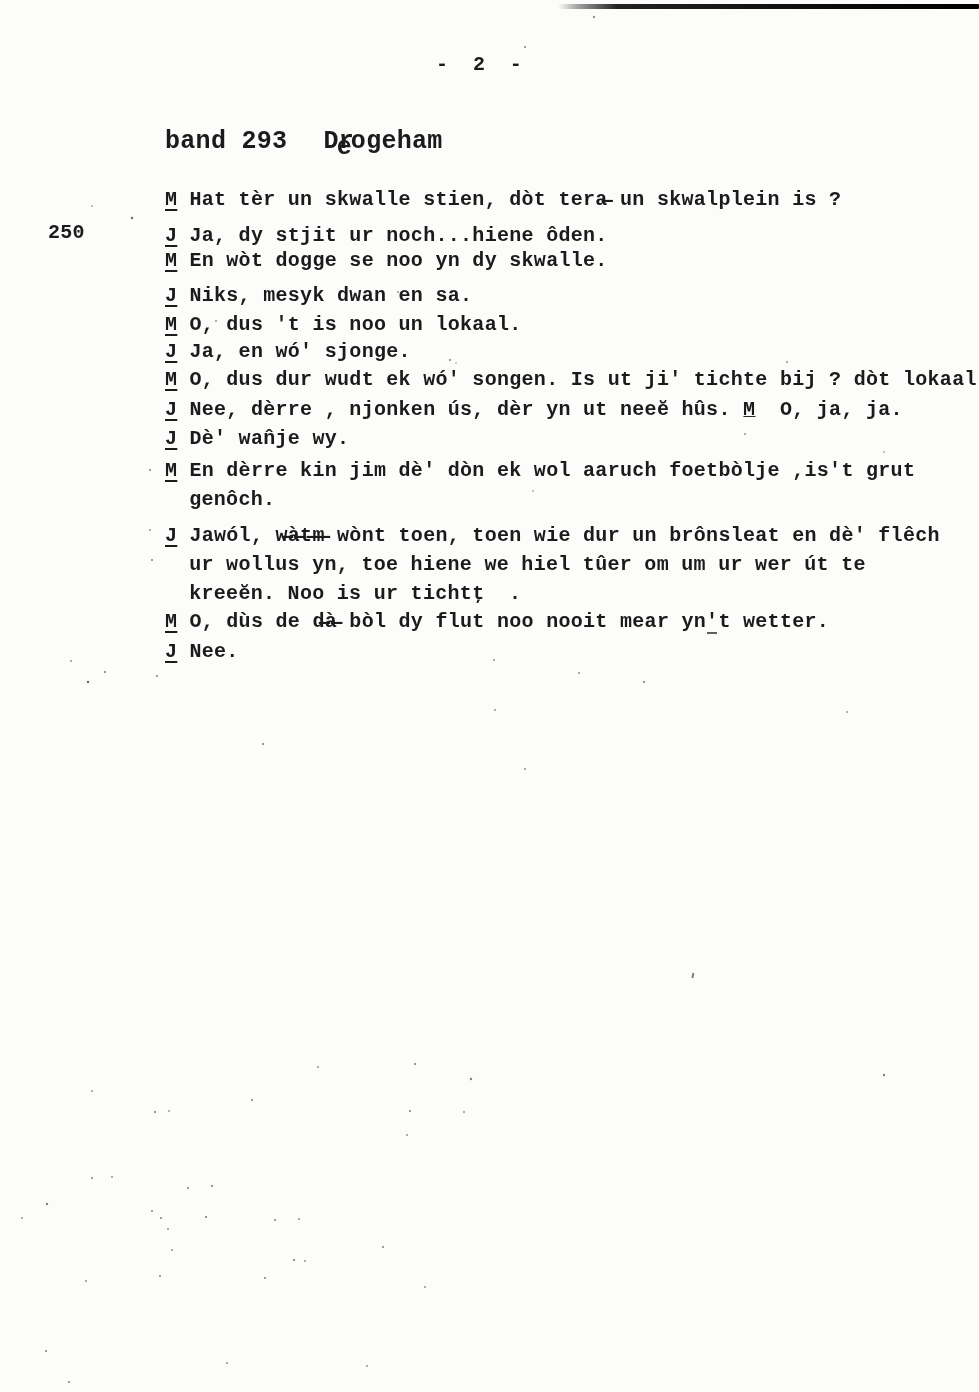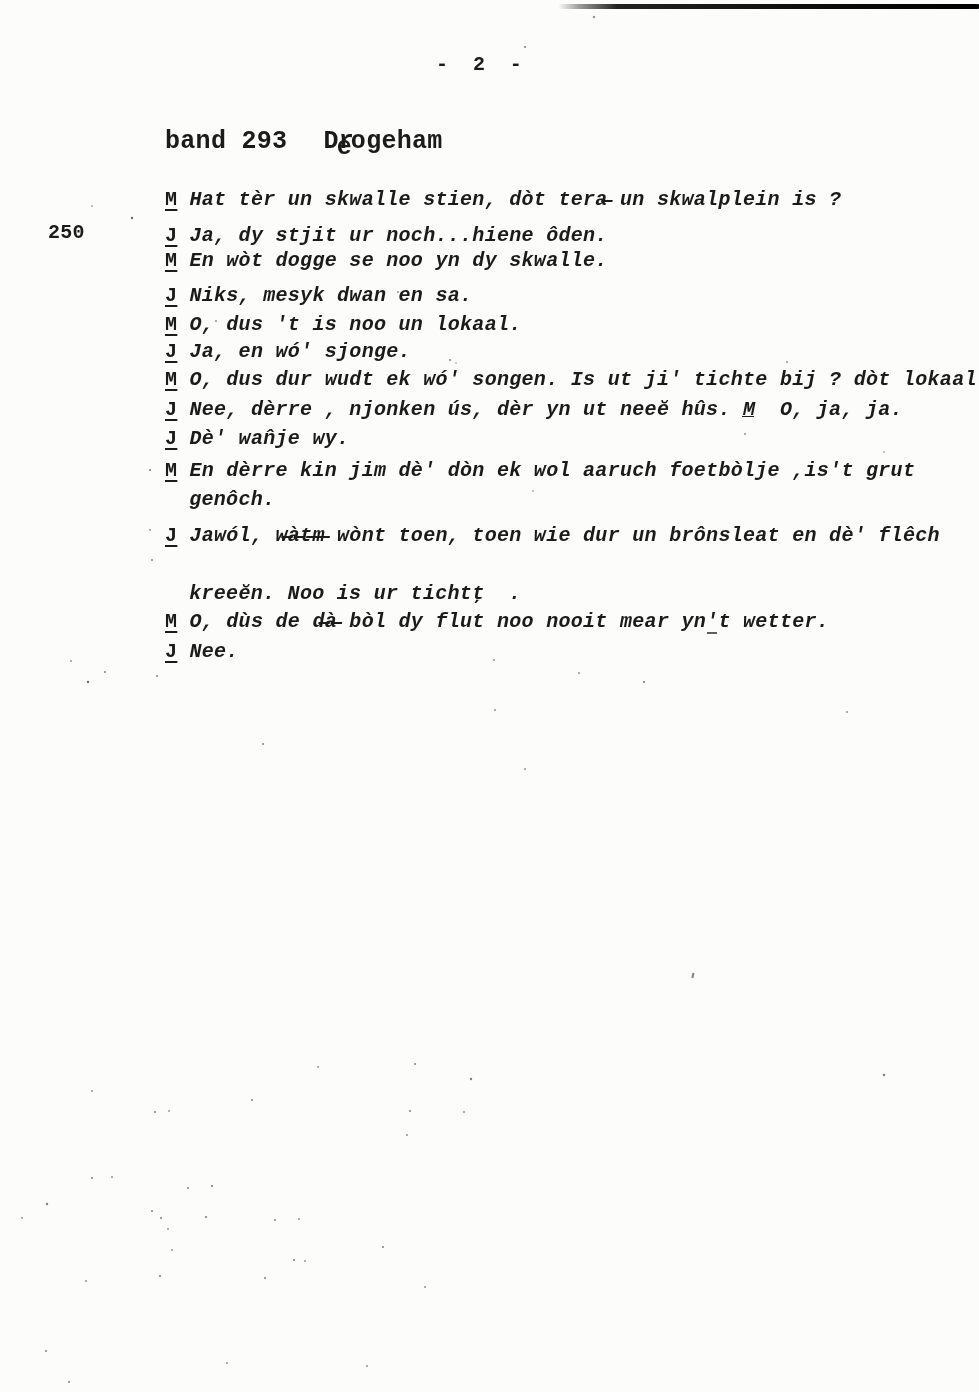--- a/index.html
+++ b/index.html
@@ -44,21 +44,21 @@
     display:flex; align-items:baseline;
     font-size:20px; line-height:24px; height:24px;
     white-space:pre;
   }
   .sp {
     display:inline-block; min-width:12.1px;
     text-decoration:underline;
     text-decoration-thickness:2px;
     text-underline-offset:4px;
   }
-  .tx { margin-left:12.1px; white-space:pre;font-style:italic; }
+  .tx { margin-left:12.1px; white-space:pre; }
   .noise { position:absolute; inset:0; pointer-events:none; }
 </style>
 </head>
 <body>
 
 <div class="stage">
 
   <div class="scan-rule"></div>
 
   <div class="pagenum">-  2  -</div>
@@ -72,20 +72,21 @@
   <div class="row" style="top:249px"><span class="sp">M</span><span class="tx">En wòt dogge se noo yn dy skwalle.</span></div>
   <div class="row" style="top:284px"><span class="sp">J</span><span class="tx">Niks, mesyk dwan en sa.</span></div>
   <div class="row" style="top:313px"><span class="sp">M</span><span class="tx">O, dus 't is noo un lokaal.</span></div>
   <div class="row" style="top:340px"><span class="sp">J</span><span class="tx">Ja, en wó' sjonge.</span></div>
   <div class="row" style="top:368px"><span class="sp">M</span><span class="tx">O, dus dur wudt ek wó' songen. Is ut ji' tichte bij ? dòt lokaal</span></div>
   <div class="row" style="top:398px"><span class="sp">J</span><span class="tx">Nee, dèrre , njonken ús, dèr yn ut neeĕ hûs. M̲  O, ja, ja.</span></div>
   <div class="row" style="top:427px"><span class="sp">J</span><span class="tx">Dè' wan̂je wy.</span></div>
   <div class="row" style="top:459px"><span class="sp">M</span><span class="tx">En dèrre kin jim dè' dòn ek wol aaruch foetbòlje ,is't grut</span></div>
   <div class="row" style="top:488px"><span class="sp"></span><span class="tx">genôch.</span></div>
   <div class="row" style="top:524px"><span class="sp">J</span><span class="tx">Jawól, w̶à̶t̶m̶ wònt toen, toen wie dur un brônsleat en dè' flêch</span></div>
+  <div class="row" style="top:553px"><span class="sp"></span><span class="tx">ur wollus yn, toe hiene we hiel tûer om um ur wer út te</span></div>
   <div class="row" style="top:582px"><span class="sp"></span><span class="tx">kreeĕn. Noo is ur tichtţ  .</span></div>
   <div class="row" style="top:610px"><span class="sp">M</span><span class="tx">O, dùs de d̶à̶ bòl dy flut noo nooit mear yn't wetter.</span></div>
   <div class="row" style="top:640px"><span class="sp">J</span><span class="tx">Nee.</span></div>
 
   <svg class="noise" width="979" height="1392" viewBox="0 0 979 1392" xmlns="http://www.w3.org/2000/svg">
     <g fill="#2b2b2b">
       <circle cx="594" cy="17" r="1.2" opacity=".5"></circle>
         <circle cx="525" cy="47" r="1" opacity=".6"></circle>
       <circle cx="132" cy="218" r="1.2" opacity=".7"></circle>
         <circle cx="92" cy="206" r="1" opacity=".4"></circle>

